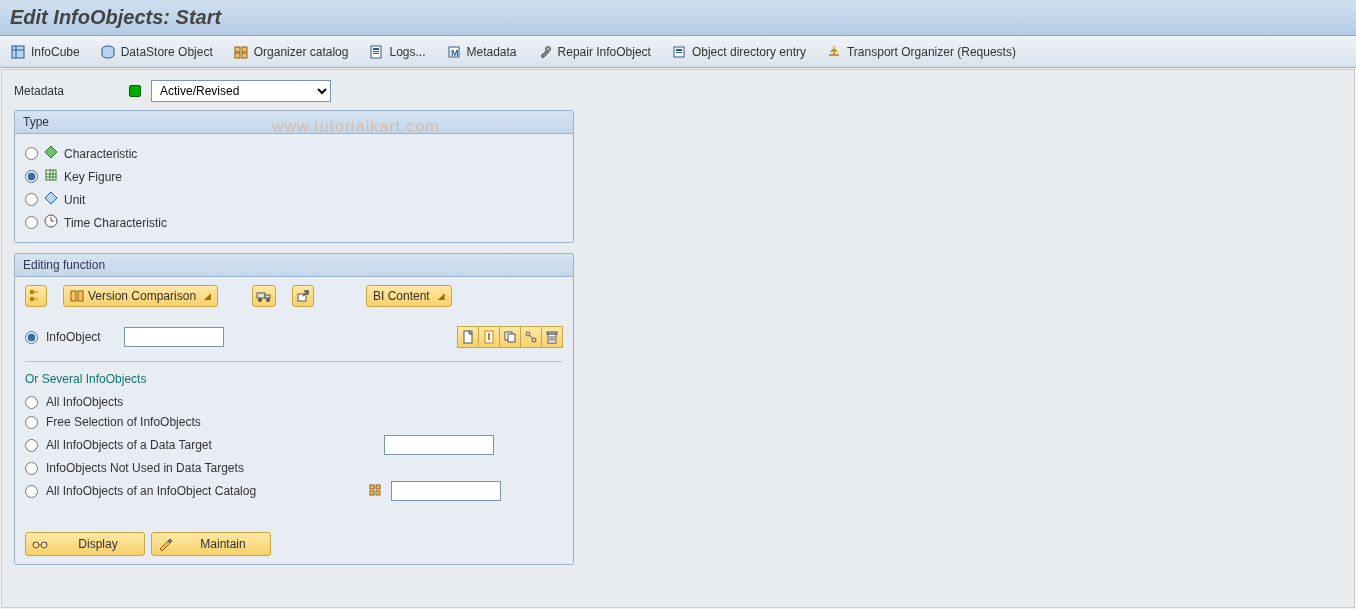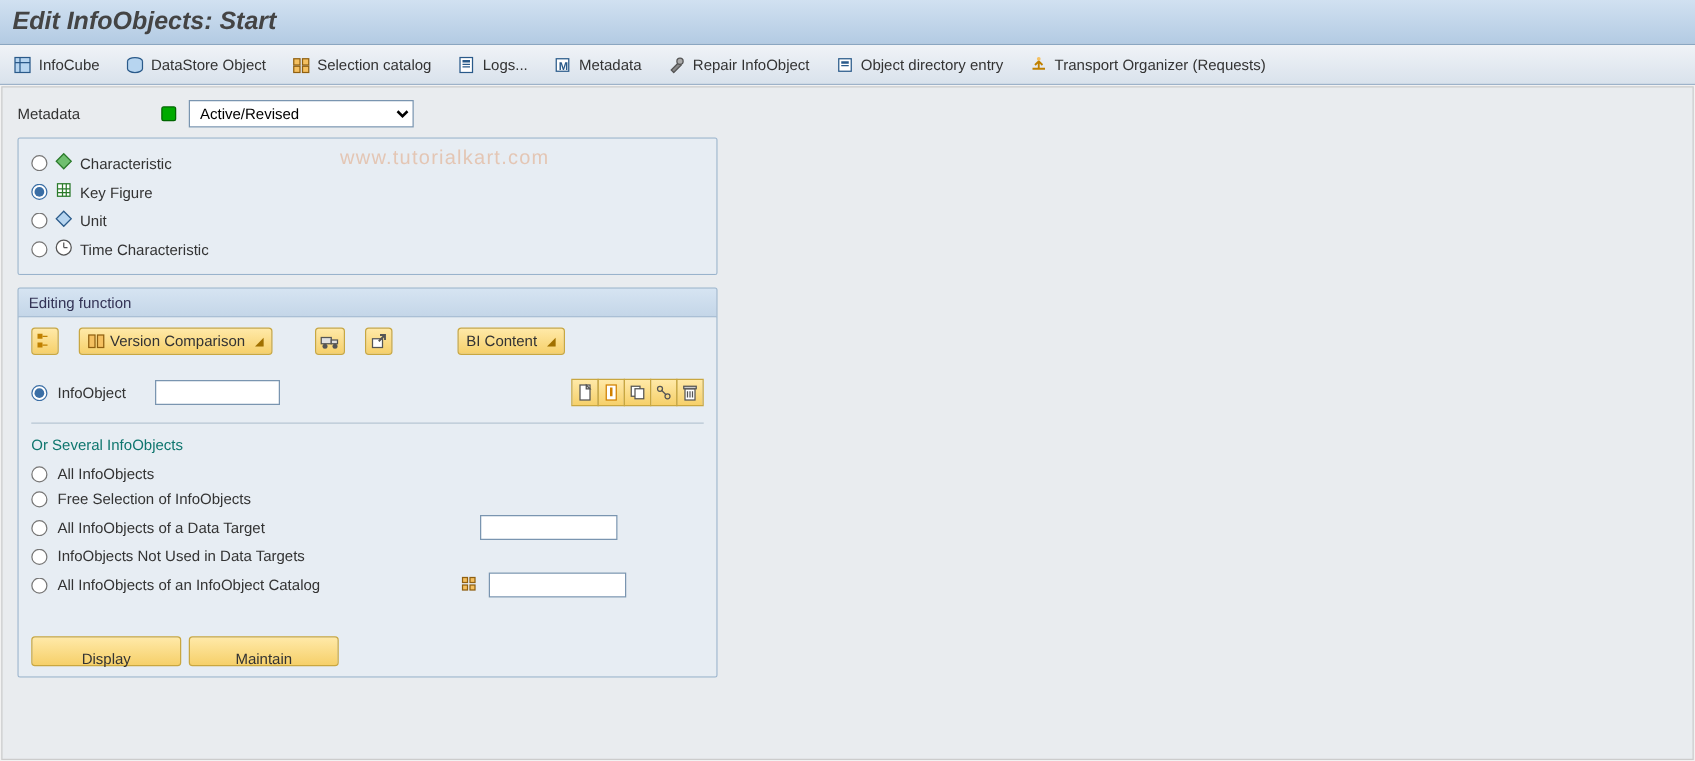--- a/index.html
+++ b/index.html
@@ -143,21 +143,20 @@
     height: 24px;
     width: 120px;
     background: linear-gradient(#ffe9a8, #f6d06a);
     border: 1px solid #c9a740;
     border-radius: 3px;
     display: inline-flex;
     align-items: center;
     padding: 0 6px;
     gap: 10px;
     cursor: pointer;
-    flex-direction: column;
   }
   .big-btn .label { flex: 1; text-align: center; }
   .section-label { color: #0f766e; margin: 4px 0 6px; }
   .watermark {
     position: absolute;
     top: 48px;
     left: 270px;
     color: rgba(226, 160, 118, 0.5);
     font-size: 16px;
     letter-spacing: 1px;
@@ -193,21 +192,21 @@
   </div>
   <div class="tb-item">
     <span class="ico">
         <svg width="14" height="14">
           <rect x="1" y="2" width="5" height="5" fill="#f5c060" stroke="#906010"></rect>
           <rect x="8" y="2" width="5" height="5" fill="#f5c060" stroke="#906010"></rect>
           <rect x="1" y="8" width="5" height="5" fill="#f5c060" stroke="#906010"></rect>
           <rect x="8" y="8" width="5" height="5" fill="#f5c060" stroke="#906010"></rect>
         </svg>
       </span>
-    <span>Selection catalog</span>
+    <span>Organizer catalog</span>
   </div>
   <div class="tb-item">
     <span class="ico">
         <svg width="14" height="14">
           <rect x="2" y="1" width="10" height="12" fill="#fff" stroke="#2a5a8a"></rect>
           <rect x="4" y="3" width="6" height="2" fill="#2a5a8a"></rect>
           <rect x="4" y="6" width="6" height="1" fill="#2a5a8a"></rect>
           <rect x="4" y="8" width="6" height="1" fill="#2a5a8a"></rect>
         </svg>
       </span>
@@ -257,20 +256,21 @@
 
   <div class="version-row">
     <span class="version-label">Metadata</span>
     <span class="green-sq"></span>
     <select class="dropdown">
       <option>Active/Revised</option>
     </select>
   </div>
 
   <div class="groupbox">
+    <div class="groupbox-title">Type</div>
     <div class="groupbox-body">
       <div class="radio-row">
         <input type="radio" name="type" style="">
         <span class="ico"><svg width="14" height="14">
               <polygon points="7,1 13,7 7,13 1,7" fill="#6fbf6f" stroke="#2a7a2a"></polygon>
             </svg></span>
         <span>Characteristic</span>
       </div>
       <div class="radio-row">
         <input type="radio" name="type" checked="" style="">

